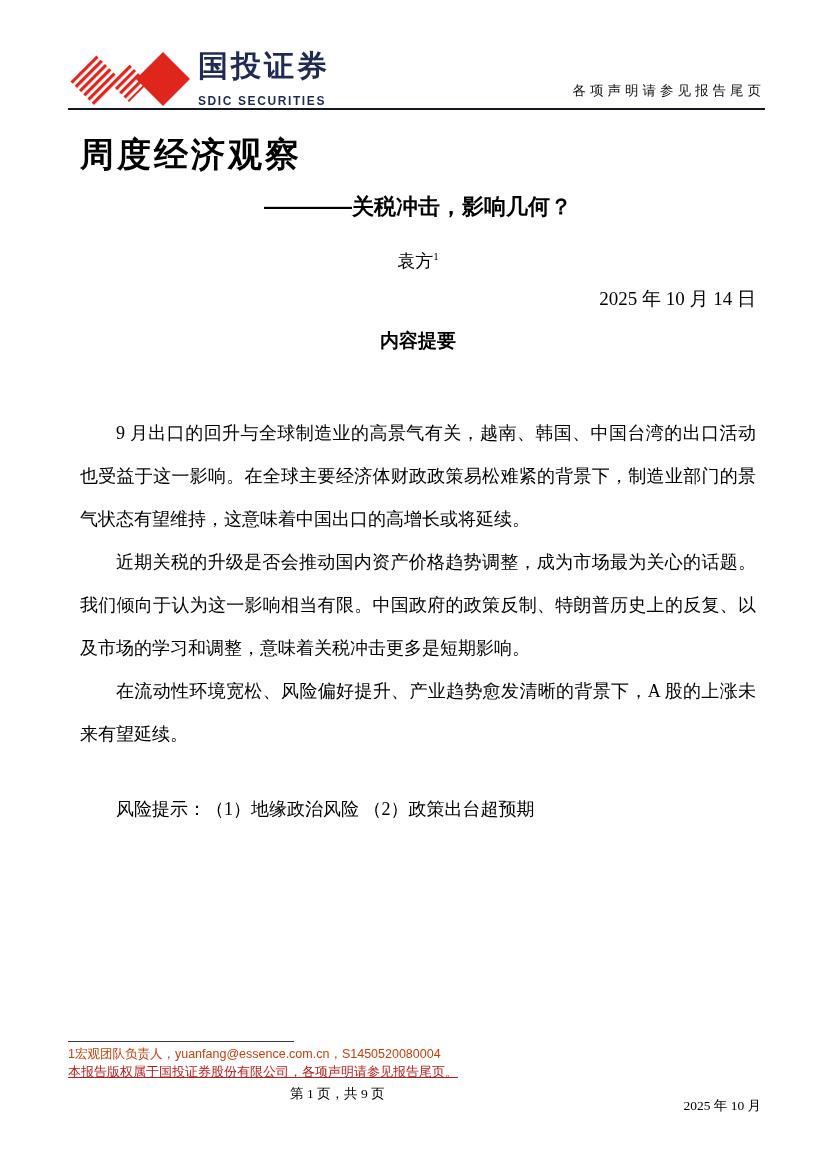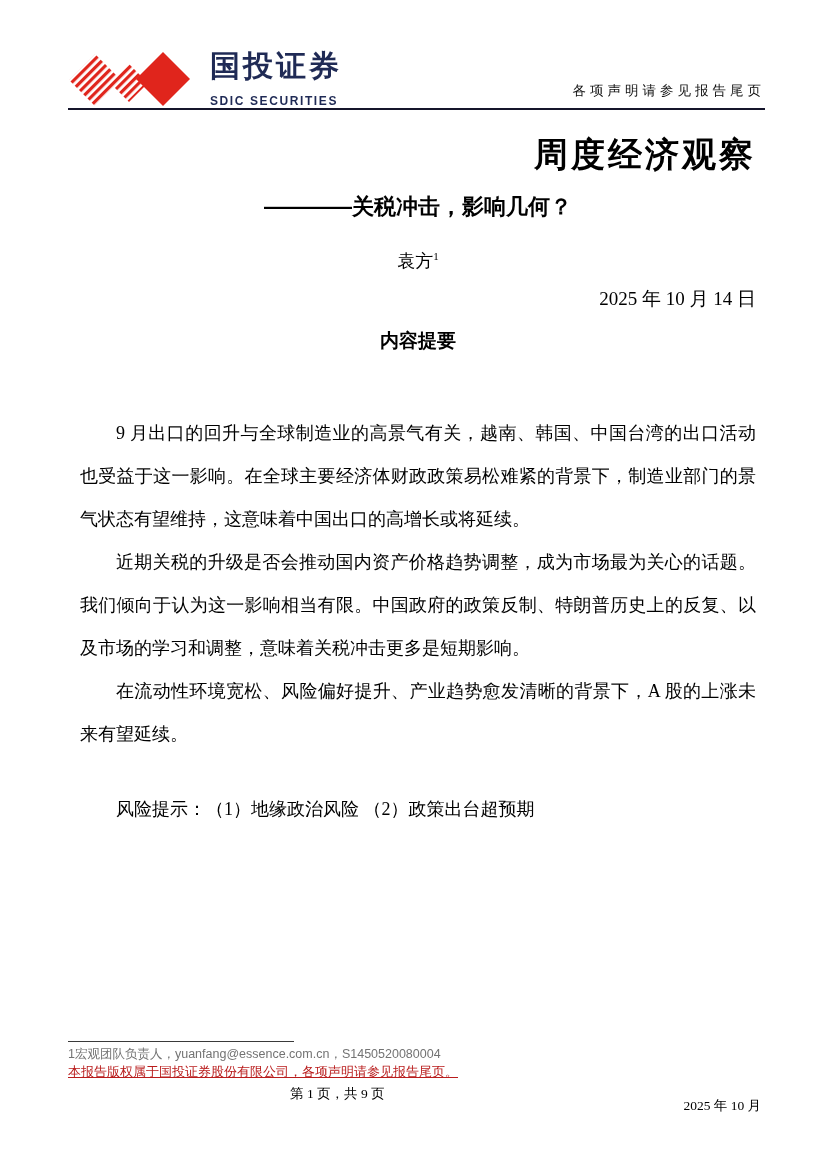--- a/index.html
+++ b/index.html
@@ -3,50 +3,50 @@
 <meta charset="utf-8">
 <style>
   html,body{margin:0;padding:0;background:#fff;}
   .page{
     position:relative;width:827px;height:1169px;margin:0 auto;background:#fff;
     font-family:"Liberation Serif","DejaVu Serif",serif;color:#000;overflow:hidden;
   }
   
   .hdr{position:absolute;top:48px;left:68px;right:62px;height:60px;
        display:flex;justify-content:space-between;align-items:flex-end;}
-  .logo{display:flex;align-items:center;gap:20px;}
+  .logo{display:flex;align-items:center;gap:8px;}
   .logo-svg{display:block;}
   .logo-text{display:flex;flex-direction:column;line-height:1;}
   .logo-cn{font-family:"Liberation Sans","DejaVu Sans",sans-serif;font-weight:bold;
            font-size:30px;letter-spacing:3px;color:#1f2a55;}
   .logo-en{font-family:"Liberation Sans","DejaVu Sans",sans-serif;font-weight:bold;
            font-size:12px;letter-spacing:1.6px;color:#1f2a55;margin-top:14px;}
   .report-type{font-size:13.5px;letter-spacing:4px;color:#111;padding-bottom:8px;}
   .hdr-rule{position:absolute;top:108px;left:68px;width:697px;height:0;
             border-top:2.5px solid #15152b;}
   
   .main{position:absolute;top:130px;left:80px;width:676px;}
-  .title{margin:4px 0 0 0;text-align:right;
+  .title{margin:4px 0 0 0;text-align:left;
          font-family:"Liberation Sans","DejaVu Sans",sans-serif;
          font-weight:bold;font-size:34px;letter-spacing:3px;line-height:40px;}
   .subtitle{margin-top:20px;text-align:center;
             font-family:"Liberation Sans","DejaVu Sans",sans-serif;
             font-weight:bold;font-size:22px;line-height:26px;}
   .author{margin-top:26px;text-align:center;font-size:18px;line-height:20px;}
   .author sup{font-size:11px;}
   .rdate{margin-top:17px;text-align:right;font-size:19px;line-height:22px;}
   .summary-h{margin:20px 0 0 0;text-align:center;font-size:19px;font-weight:bold;line-height:22px;}
   .body-p{margin:0;font-size:18px;line-height:43px;text-align:justify;text-indent:2em;}
   .body-p.first{margin-top:60px;}
   .risk{margin:43px 0 0 0;font-size:18px;line-height:20px;text-indent:2em;}
   
   .fn{position:absolute;left:68px;top:1041px;width:697px;}
   .fn-rule{width:226px;height:0;border-top:1.5px solid #3a3a3a;}
   .fn1{margin-top:4px;font-family:"Liberation Sans","DejaVu Sans",sans-serif;
-       font-size:12.5px;line-height:17px;color:#737373;}
+       font-size:12.5px;line-height:17px;color:#c2410c;}
   .fn2{font-size:13px;line-height:18px;color:#b91c1c;text-decoration:underline;}
   
   .ftr{position:absolute;left:0;top:1085px;width:827px;height:20px;font-size:13.5px;}
   .ftr .pageno{position:absolute;left:290px;top:0;}
   .ftr .fdate{position:absolute;right:66px;top:12px;margin-left:28px;}
 </style>
 </head>
 <body>
 
 <div class="page">

